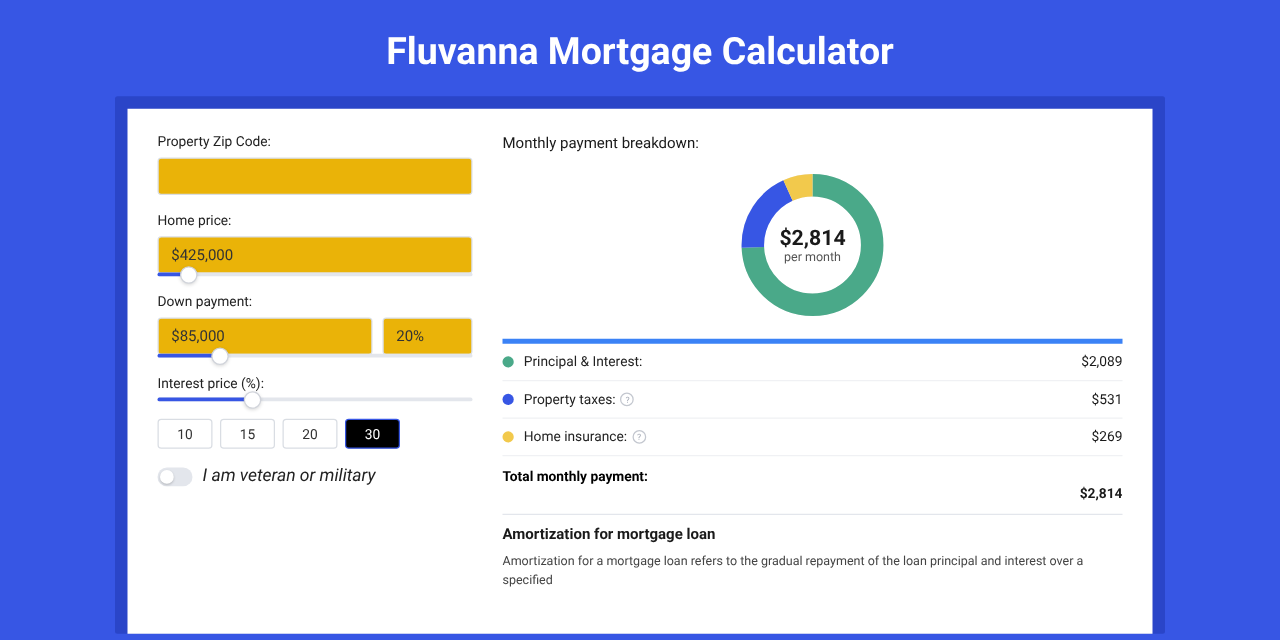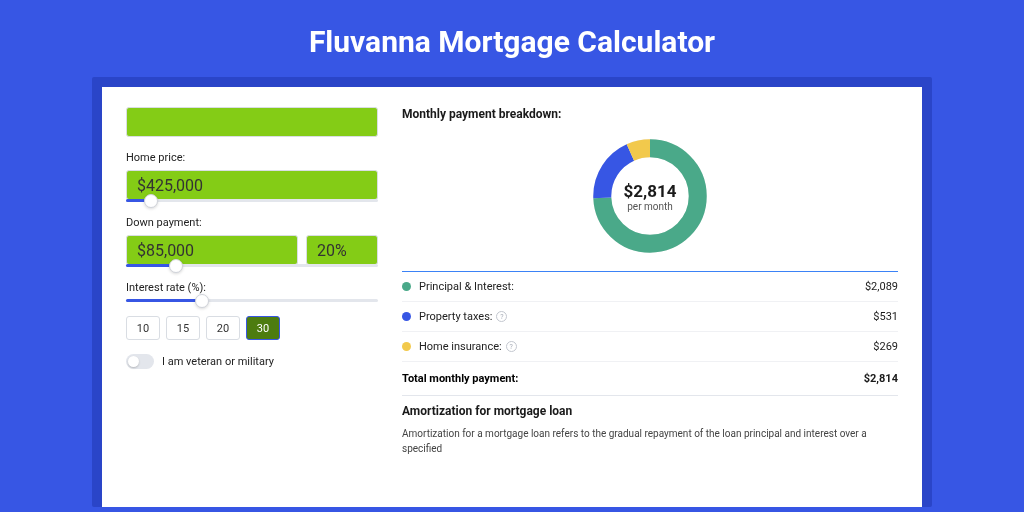--- a/index.html
+++ b/index.html
@@ -4,64 +4,65 @@
 <style>
   * { box-sizing: border-box; margin: 0; padding: 0; font-family: -apple-system, BlinkMacSystemFont, "Segoe UI", Roboto, Arial, sans-serif; }
   body { width: 1024px; height: 512px; background: #3756e4; overflow: hidden; }
   .page-title { color: #fff; font-size: 30px; font-weight: 700; text-align: center; padding: 24px 0 18px; }
   .card-shadow { background: #2a45c8; width: 840px; margin: 0 auto; padding: 10px 10px 0 10px; border-radius: 2px; }
   .card { background: #fff; display: flex; gap: 24px; padding: 20px 24px 0 24px; min-height: 420px; }
   .left { width: 252px; flex-shrink: 0; }
   .right { flex: 1; }
   .fld-label { font-size: 11px; color: #222; margin-bottom: 6px; display: block; }
   .fld { margin-bottom: 14px; position: relative; }
-  .inp { width: 100%; height: 30px; border: 1px solid #d9dde3; border-radius: 3px; padding: 0 10px; font-size: 16px; color: #333; background: #84cc16; }
+  .inp { width: 100%; height: 30px; border: 1px solid #d9dde3; border-radius: 3px; padding: 0 10px; font-size: 12px; color: #333; background: #eab308; }
   .row2 { display: flex; gap: 8px; }
   .row2 .inp:first-child { flex: 1; }
   .row2 .inp:last-child { width: 72px; }
   .track { height: 3px; background: #e3e6ec; border-radius: 2px; position: relative; margin-top: -1px; }
   .track .fill { position: absolute; left: 0; top: 0; bottom: 0; background: #3756e4; border-radius: 2px; }
   .track .thumb { position: absolute; top: 50%; transform: translate(-50%, -50%); width: 14px; height: 14px; background: #fff; border: 1px solid #d0d3da; border-radius: 50%; box-shadow: 0 1px 3px rgba(0,0,0,.15); }
   .period-row { display: flex; gap: 6px; }
-  .period-btn { width: 34px; height: 24px; font-size: 11px; border: 1px solid #d9dde3; background: #fff; color: #333; border-radius: 3px; cursor: pointer; }
-  .period-btn.active { background: #4d7c0f; color: #fff; border-color: #3756e4; }
+  .period-btn { width: 44px; height: 24px; font-size: 11px; border: 1px solid #d9dde3; background: #fff; color: #333; border-radius: 3px; cursor: pointer; }
+  .period-btn.active { background: #000000; color: #fff; border-color: #3756e4; }
   .toggle-row { display: flex; align-items: center; gap: 8px; margin-top: 10px; }
   .toggle { width: 28px; height: 15px; background: #e3e6ec; border-radius: 10px; position: relative; }
   .toggle .knob { position: absolute; width: 11px; height: 11px; background: #fff; border-radius: 50%; top: 2px; left: 2px; box-shadow: 0 1px 2px rgba(0,0,0,.2); }
-  .toggle-label { font-size: 11px; color: #222; }
+  .toggle-label { font-size: 14px; color: #222; font-style: italic; }
 
-  .section-title { font-size: 12px; font-weight: 700; color: #1a1a1a; margin-bottom: 8px; }
+  .section-title { font-size: 12px; font-weight: 400; color: #1a1a1a; margin-bottom: 8px; }
   .donut-wrap { display: flex; justify-content: center; padding: 4px 0 12px; }
   .donut { position: relative; width: 126px; height: 126px; }
   .donut svg { width: 126px; height: 126px; transform: rotate(-90deg); }
   .donut-center { position: absolute; inset: 0; display: flex; flex-direction: column; align-items: center; justify-content: center; }
   .donut-amt { font-size: 17px; font-weight: 700; color: #1a1a1a; }
   .donut-sub { font-size: 10px; color: #555; }
-  .legend { border-top: 1px solid #3b82f6; }
+  .legend { border-top: 4px solid #3b82f6; }
   .legend-row { display: flex; align-items: center; padding: 8px 0; border-bottom: 1px solid #f0f1f4; font-size: 11px; }
   .dot { width: 9px; height: 9px; border-radius: 50%; margin-right: 8px; flex-shrink: 0; }
   .legend-label { color: #222; }
   .info { display: inline-flex; width: 11px; height: 11px; border: 1px solid #c3c7cf; color: #a6abb6; border-radius: 50%; font-size: 7px; align-items: center; justify-content: center; margin-left: 4px; vertical-align: middle; }
   .legend-val { margin-left: auto; color: #1a1a1a; }
-  .total-row { display: flex; padding: 10px 0; font-size: 11px; font-weight: 700; border-bottom: 1px solid #e3e6ec; }
+  .total-row { display: flex; padding: 10px 0; font-size: 11px; font-weight: 700; border-bottom: 1px solid #e3e6ec; flex-direction: column; }
   .amort { margin-top: 8px; }
   .amort-title { font-size: 12px; font-weight: 700; color: #1a1a1a; margin-bottom: 8px; }
   .amort-text { font-size: 10px; color: #444; line-height: 1.5; }
 </style>
 </head>
 <body>
 
 <h1 class="page-title">Fluvanna Mortgage Calculator</h1>
 
 <div class="card-shadow">
   <div class="card">
 
     <div class="left">
 
       <div class="fld">
+        <label class="fld-label">Property Zip Code:</label>
         <input class="inp" value="" style="">
       </div>
 
       <div class="fld">
         <label class="fld-label">Home price:</label>
         <input class="inp" value="$425,000" style="">
         <div class="track">
           <div class="fill" id="price-fill" style="width: 10%;"></div>
           <div class="thumb" id="price-thumb" style="left: 10%;"></div>
         </div>
@@ -73,21 +74,21 @@
           <input class="inp" value="$85,000" style="">
           <input class="inp" value="20%" style="">
         </div>
         <div class="track">
           <div class="fill" id="down-fill" style="width: 20%;"></div>
           <div class="thumb" id="down-thumb" style="left: 20%;"></div>
         </div>
       </div>
 
       <div class="fld">
-        <label class="fld-label">Interest rate (%):</label>
+        <label class="fld-label">Interest price (%):</label>
         <div class="track">
           <div class="fill" id="rate-fill" style="width: 30%;"></div>
           <div class="thumb" id="rate-thumb" style="left: 30%;"></div>
         </div>
       </div>
 
       <div class="fld">
         <div class="period-row" id="period-row">
             <button class="period-btn">10</button>
             <button class="period-btn">15</button>

